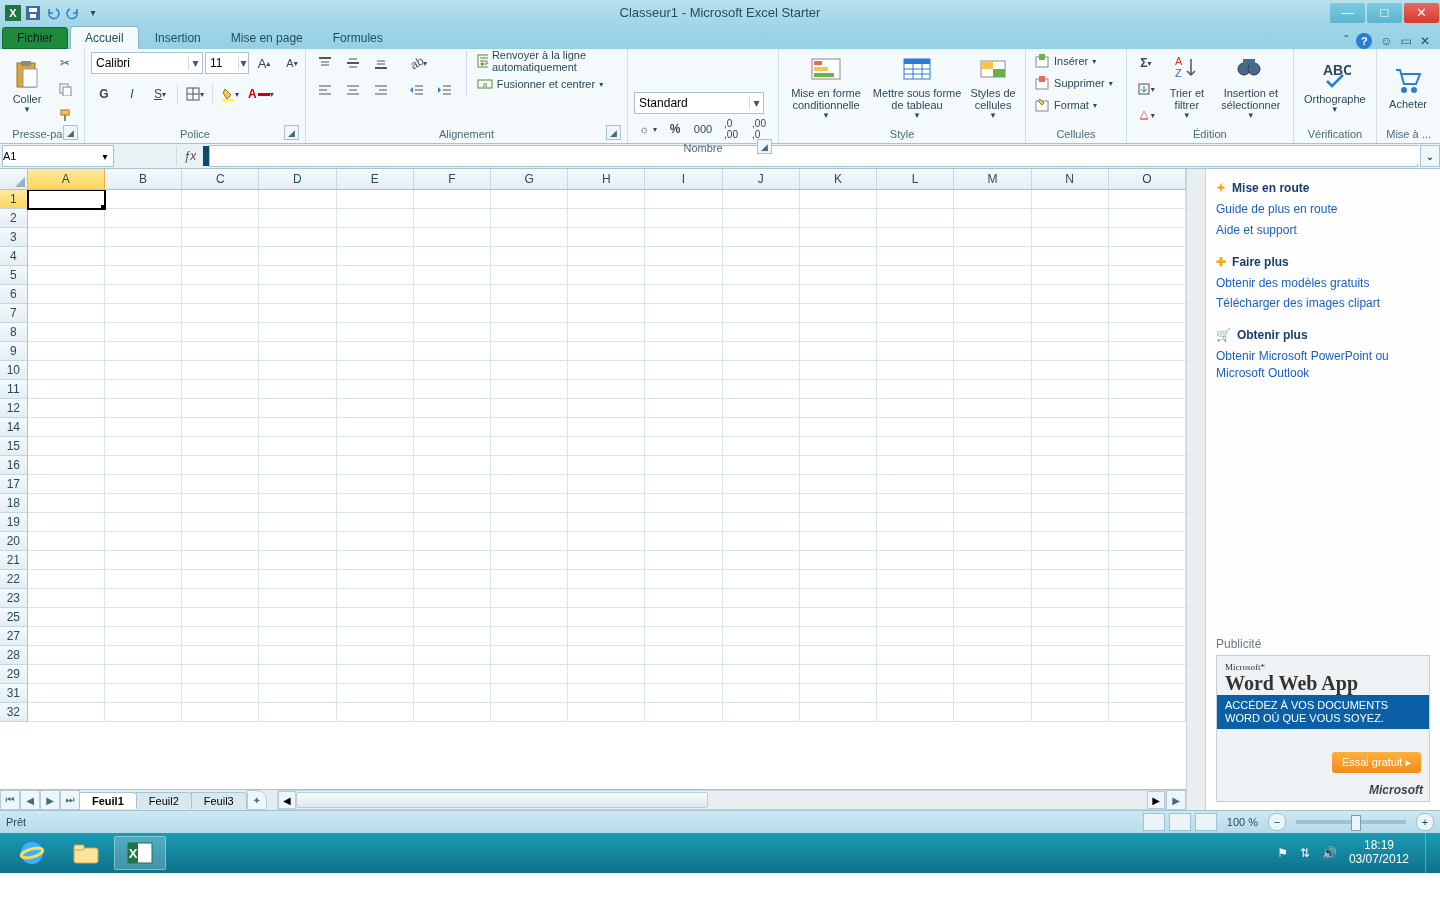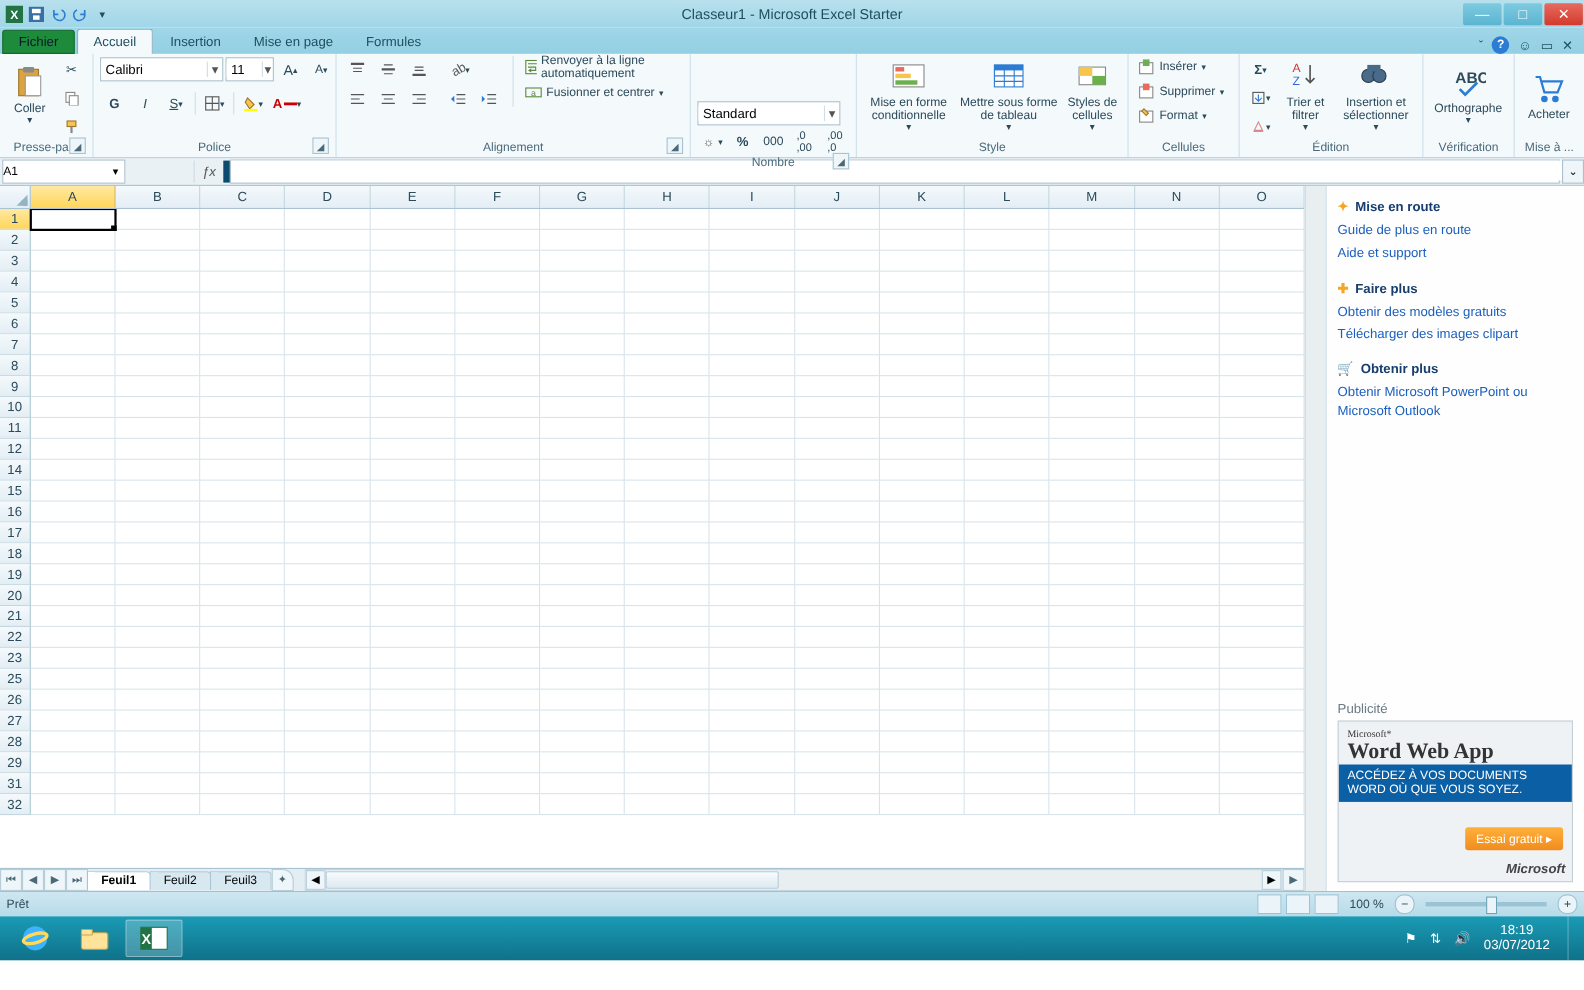--- a/index.html
+++ b/index.html
@@ -971,38 +971,20 @@
           <div class="cell"></div>
           <div class="cell"></div>
           <div class="cell"></div>
           <div class="cell"></div>
           <div class="cell"></div>
           <div class="cell"></div>
           <div class="cell"></div>
           <div class="cell"></div>
         </div>
         <div class="gr">
-          <div class="rh">26</div>
-          <div class="cell"></div>
-          <div class="cell"></div>
-          <div class="cell"></div>
-          <div class="cell"></div>
-          <div class="cell"></div>
-          <div class="cell"></div>
-          <div class="cell"></div>
-          <div class="cell"></div>
-          <div class="cell"></div>
-          <div class="cell"></div>
-          <div class="cell"></div>
-          <div class="cell"></div>
-          <div class="cell"></div>
-          <div class="cell"></div>
-          <div class="cell"></div>
-        </div>
-        <div class="gr">
           <div class="rh">27</div>
           <div class="cell"></div>
           <div class="cell"></div>
           <div class="cell"></div>
           <div class="cell"></div>
           <div class="cell"></div>
           <div class="cell"></div>
           <div class="cell"></div>
           <div class="cell"></div>
           <div class="cell"></div>

